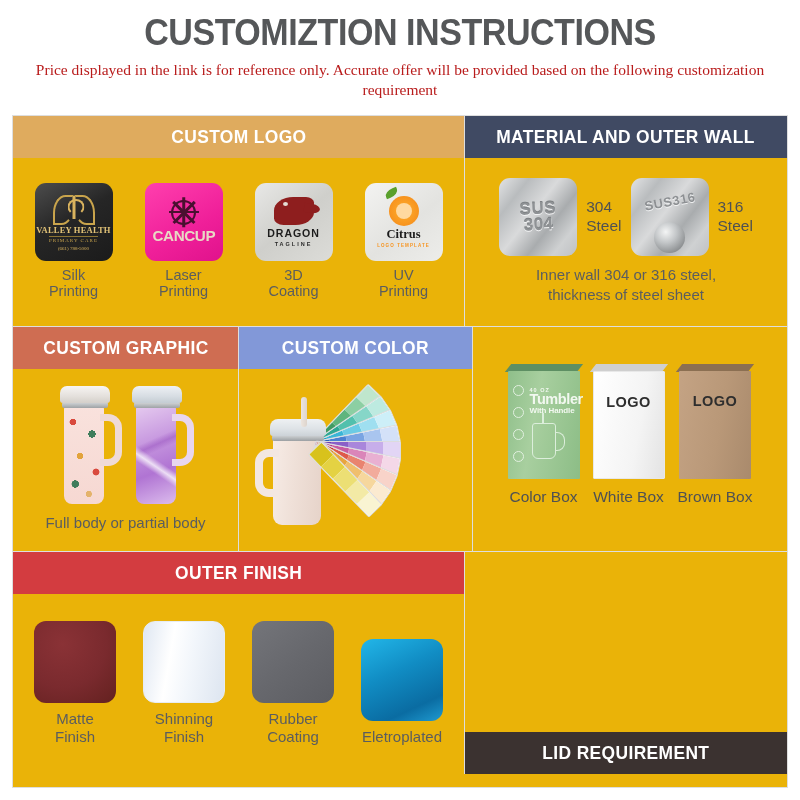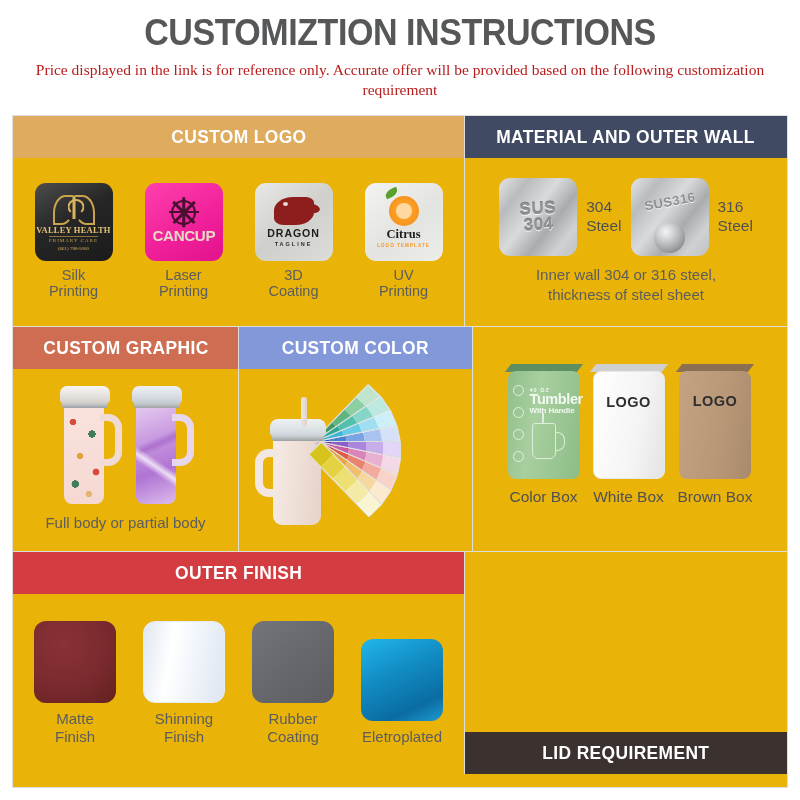--- a/index.html
+++ b/index.html
@@ -244,21 +244,21 @@
   .fan-leaf{
     position:absolute; left:0; top:44px; width:88px; height:19px;
     background:#ffffff; border:1px solid #dcdcdc; transform-origin: 4px 10px;
     border-radius:2px; overflow:hidden; display:flex;
   }
   .fan-leaf i{ flex:1; }
 
   
   .box-row{ display:flex; align-items:flex-end; justify-content:center; gap:13px; }
   .box{ width:72px; height:108px; position:relative; }
-  .box-face{ position:absolute; inset:0; border-radius:8px; }
+  .box-face{ position:absolute; inset:0; border-radius:1px; }
   .box-top{ position:absolute; left:0; right:0; top:-7px; height:8px; }
   .box-green .box-face{
     background:linear-gradient(100deg,#8fbf8a 0%,#a8cf9f 38%,#8cbd86 100%);
   }
   .box-green .box-top{ background:#5d8f63; transform:skewX(-38deg); }
   .gb-txt{ position:absolute; left:22px; top:16px; color:#f2f8f0; }
   .gb-oz{ font-size:5.5px; font-weight:bold; letter-spacing:1px; }
   .gb-title{ font-size:14.5px; font-weight:bold; line-height:0.95; letter-spacing:-0.4px; }
   .gb-sub{ font-size:8px; font-weight:bold; letter-spacing:-0.1px; }
   .gb-cup{

